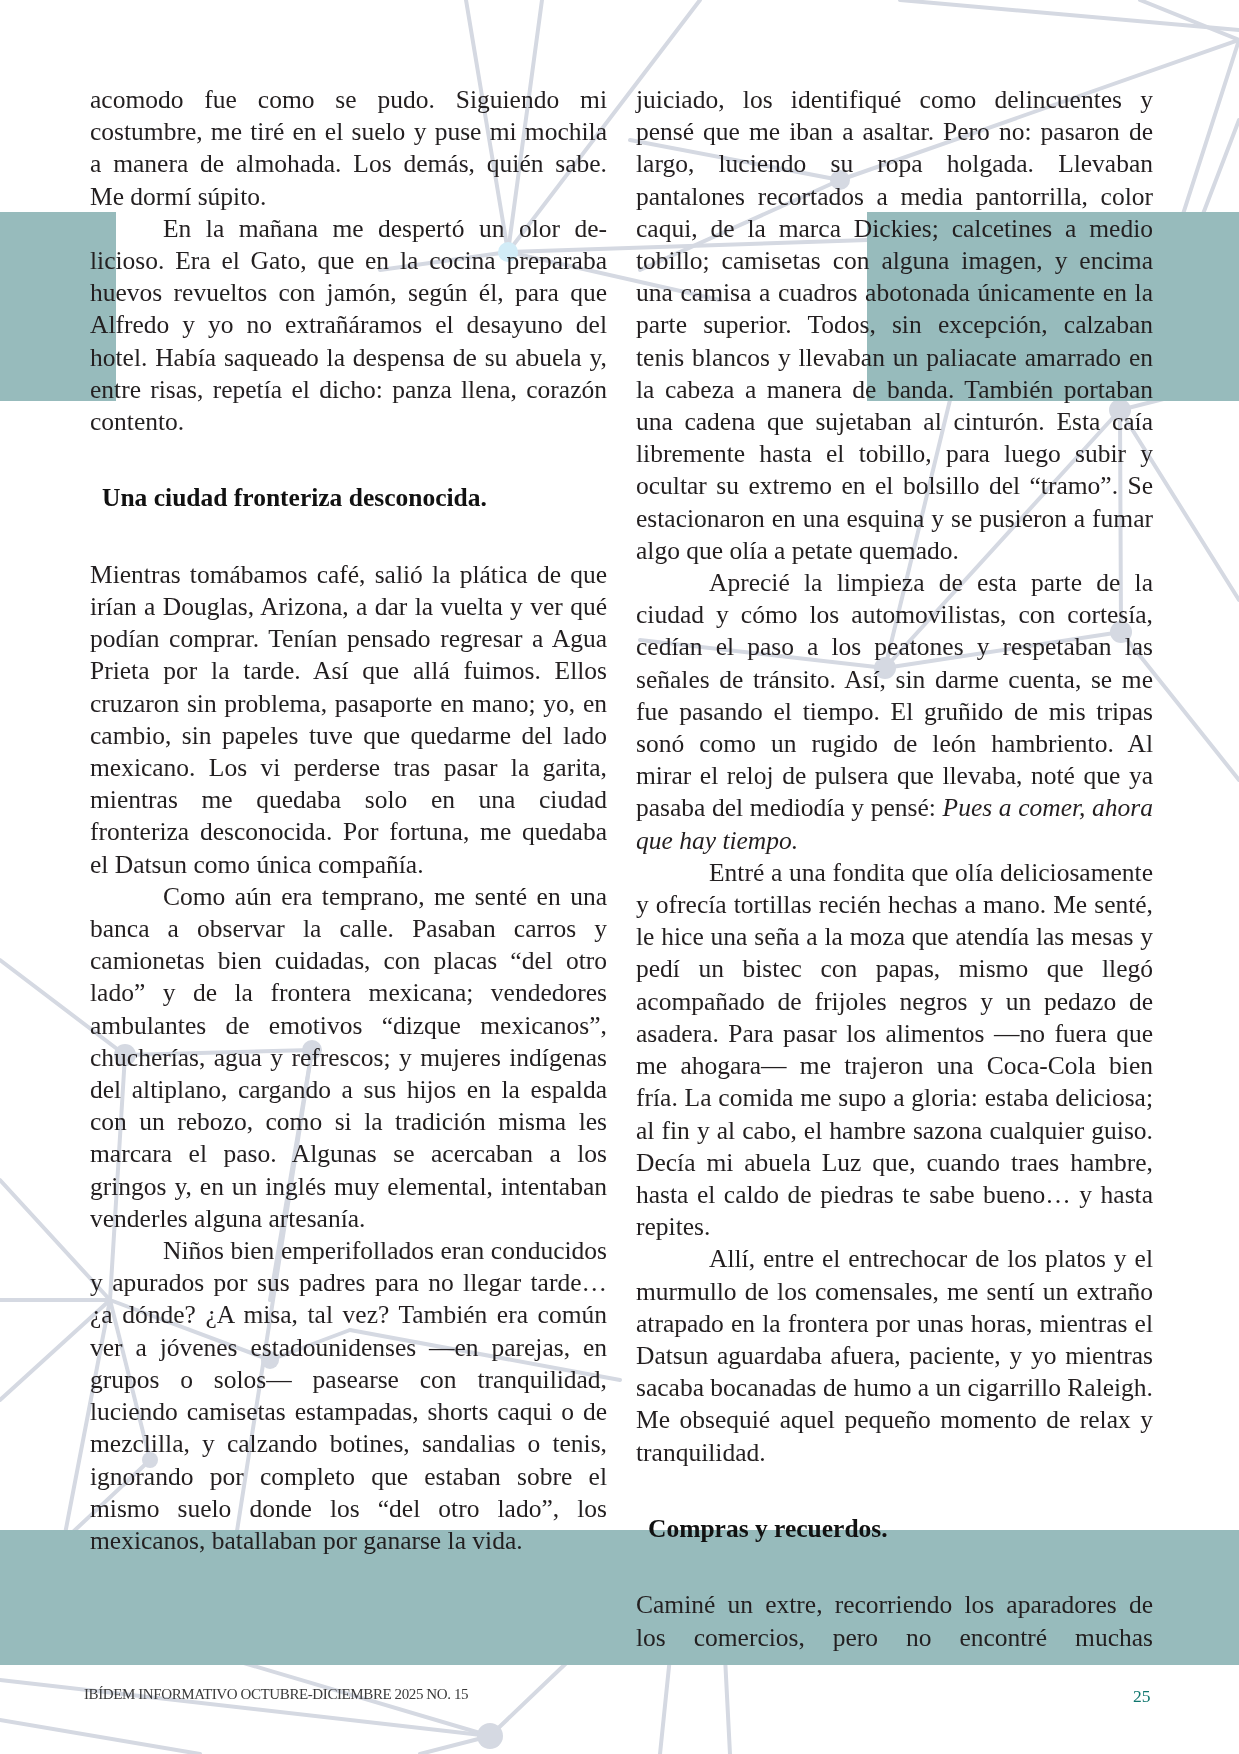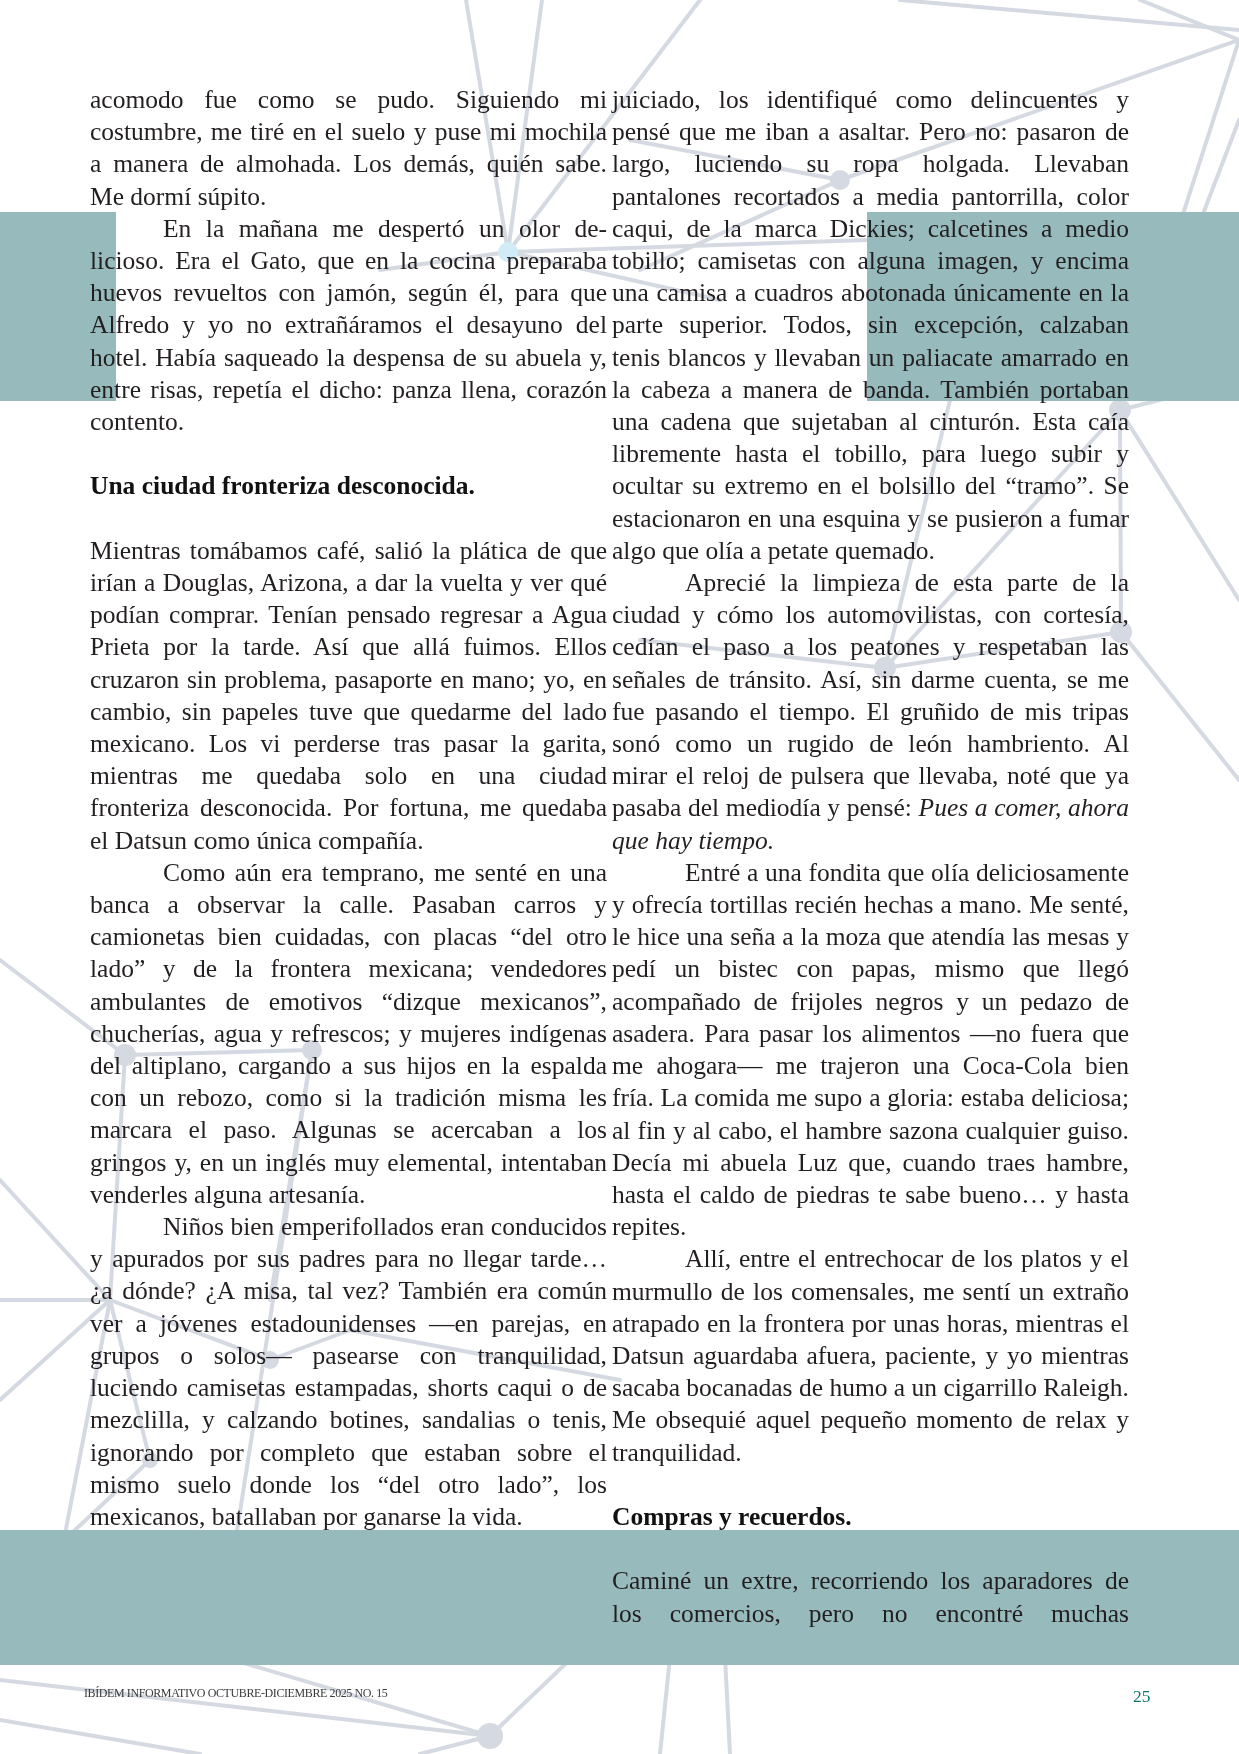--- a/index.html
+++ b/index.html
@@ -5,27 +5,27 @@
     html, body { margin: 0; padding: 0; background: #ffffff; }
     body { width: 1239px; height: 1754px; position: relative; overflow: hidden; }
     .page { position: absolute; left: 0; top: 0; width: 1239px; height: 1438px; background: #ffffff; }
     .bg-net { position: absolute; left: 0; top: 0; width: 1239px; height: 1754px; z-index: 0; }
     .teal { position: absolute; background: #97bbbc; z-index: 1; }
     .teal-left { left: 0; top: 212px; width: 116px; height: 189px; }
     .teal-right { left: 867px; top: 212px; width: 372px; height: 189px; }
     .teal-bottom { left: 0; top: 1530px; width: 1239px; height: 135px; }
     .col { position: absolute; z-index: 2; top: 84px; font-family: "Liberation Serif", "DejaVu Serif", serif; font-size: 25.5px; line-height: 32.2px; color: #231f20; text-align: justify; }
     .col-left { left: 90px; width: 517px; }
-    .col-right { left: 612px; width: 517px; }
+    .col-right { left: 636px; width: 517px; }
     .col p { margin: 0; hyphens: manual; }
     .col p.indent { text-indent: 73px; }
-    .col h3 { margin: 0; font-size: 25.5px; line-height: 32.2px; font-weight: bold; color: #111111; }
+    .col h3 { margin: 12px; font-size: 25.5px; line-height: 32.2px; font-weight: bold; color: #111111; }
     .gap { height: 32.2px; }
     .em { font-style: italic; }
-    .footer-left { position: absolute; z-index: 2; left: 84px; top: 1686px; font-family: "Liberation Serif", serif; font-size: 12px; color: #3a3a3a; letter-spacing: -0.4px; }
+    .footer-left { position: absolute; z-index: 2; left: 84px; top: 1686px; font-family: "Liberation Serif", serif; font-size: 15px; color: #3a3a3a; letter-spacing: -0.4px; }
     .footer-right { position: absolute; z-index: 2; left: 1133px; top: 1686px; font-family: "Liberation Serif", serif; font-size: 17.5px; color: #0f766e; }
   </style>
 </head>
 <body>
 
 <div class="page">
 
   <svg class="bg-net" viewBox="0 0 1239 1754" xmlns="http://www.w3.org/2000/svg">
     <g stroke="#d5d9e2" stroke-width="4" fill="none" stroke-linecap="round">
 

